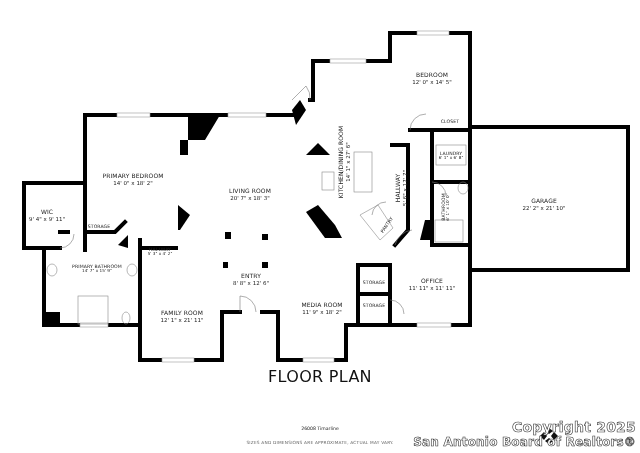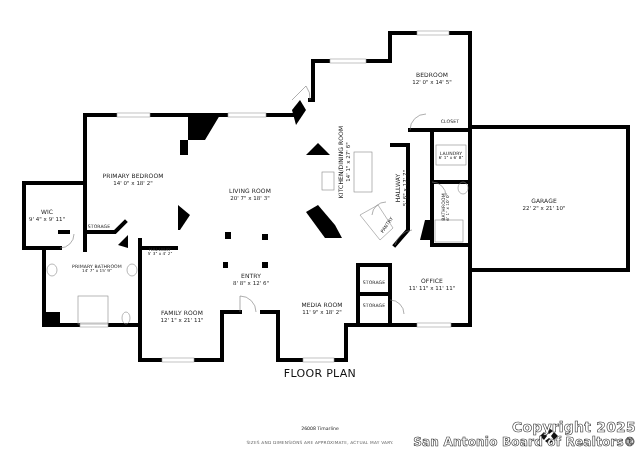--- a/index.html
+++ b/index.html
@@ -5,21 +5,21 @@
   html,body{margin:0;padding:0;background:#fff;}
   body{width:640px;height:453px;position:relative;overflow:hidden;font-family:"DejaVu Sans","Liberation Sans",sans-serif;}
   svg.plan{position:absolute;left:0;top:0;}
   .lbl{position:absolute;text-align:center;color:#222;line-height:1.15;white-space:nowrap;transform:translateX(-50%);}
   .lbl .n{font-size:6px;letter-spacing:0.1px;}
   .lbl .d{font-size:5.5px;}
   .lbl.sm .n{font-size:4.6px;}
   .lbl.sm .d{font-size:4.2px;}
   .rot{transform:translate(-50%,-50%) rotate(-90deg);}
   .rot45{transform:translate(-50%,-50%) rotate(-55deg);}
-  .title{position:absolute;left:320px;top:367px;transform:translateX(-50%);font-size:11px;color:#111;letter-spacing:0.3px;}
+  .title{position:absolute;left:320px;top:367px;transform:translateX(-50%);font-size:16px;color:#111;letter-spacing:0.3px;}
   .addr{position:absolute;left:320px;top:426px;transform:translateX(-50%);font-size:4.6px;color:#222;}
   .disc{position:absolute;left:320px;top:440px;transform:translateX(-50%);font-size:4.3px;color:#666;letter-spacing:0.2px;}
   .wm{position:absolute;right:4px;bottom:4px;text-align:right;}
   .wm .c{font-size:14px;font-weight:bold;color:#fff;-webkit-text-stroke:0.6px #333;letter-spacing:0.2px;}
   .wm .s{font-size:12px;font-weight:bold;color:#fff;-webkit-text-stroke:0.6px #333;letter-spacing:0.2px;}
   .logo{position:absolute;left:540px;top:428px;}
 </style>
 </head>
 <body>
 

